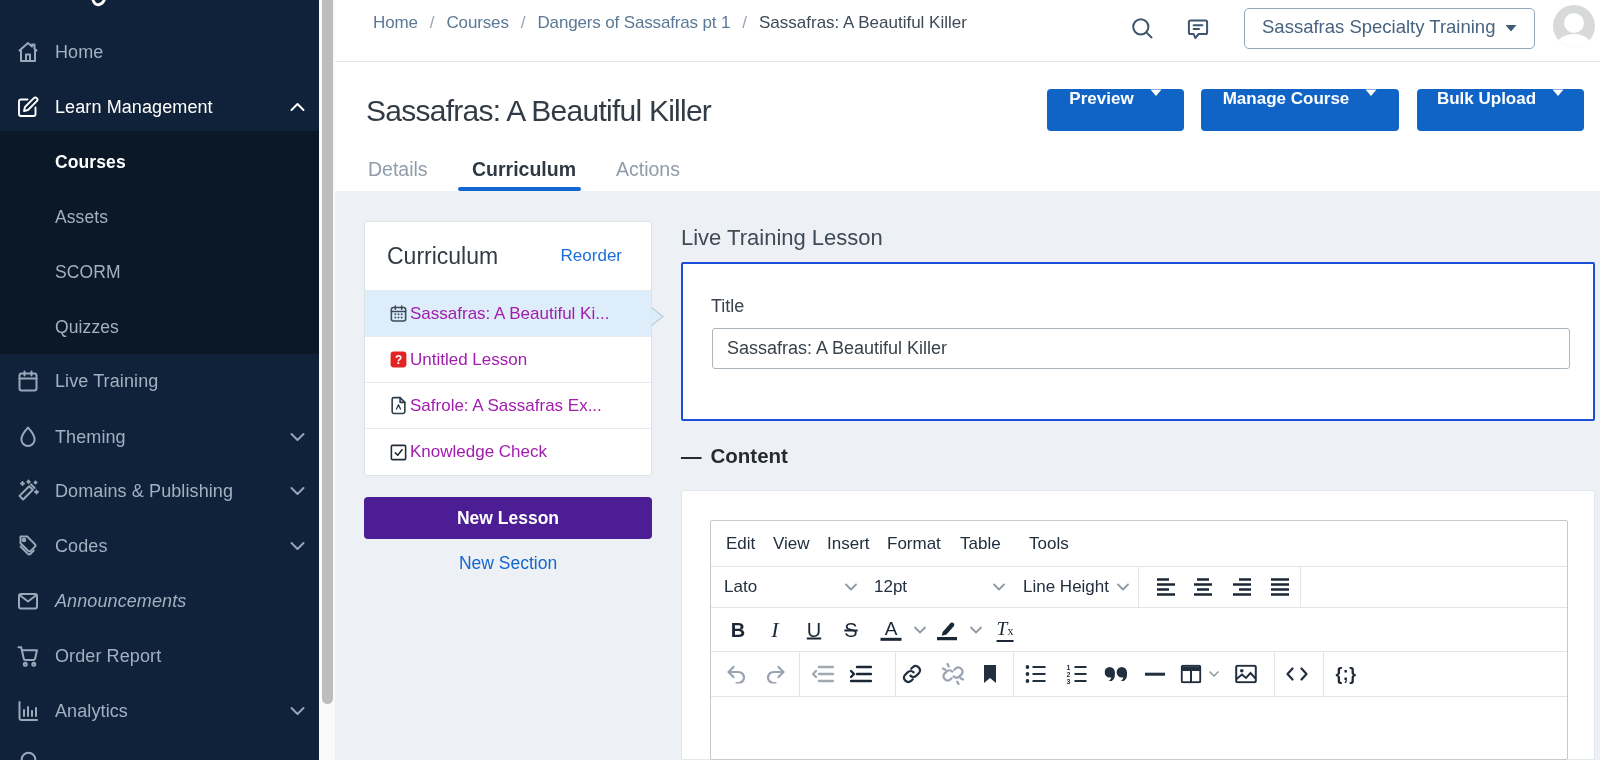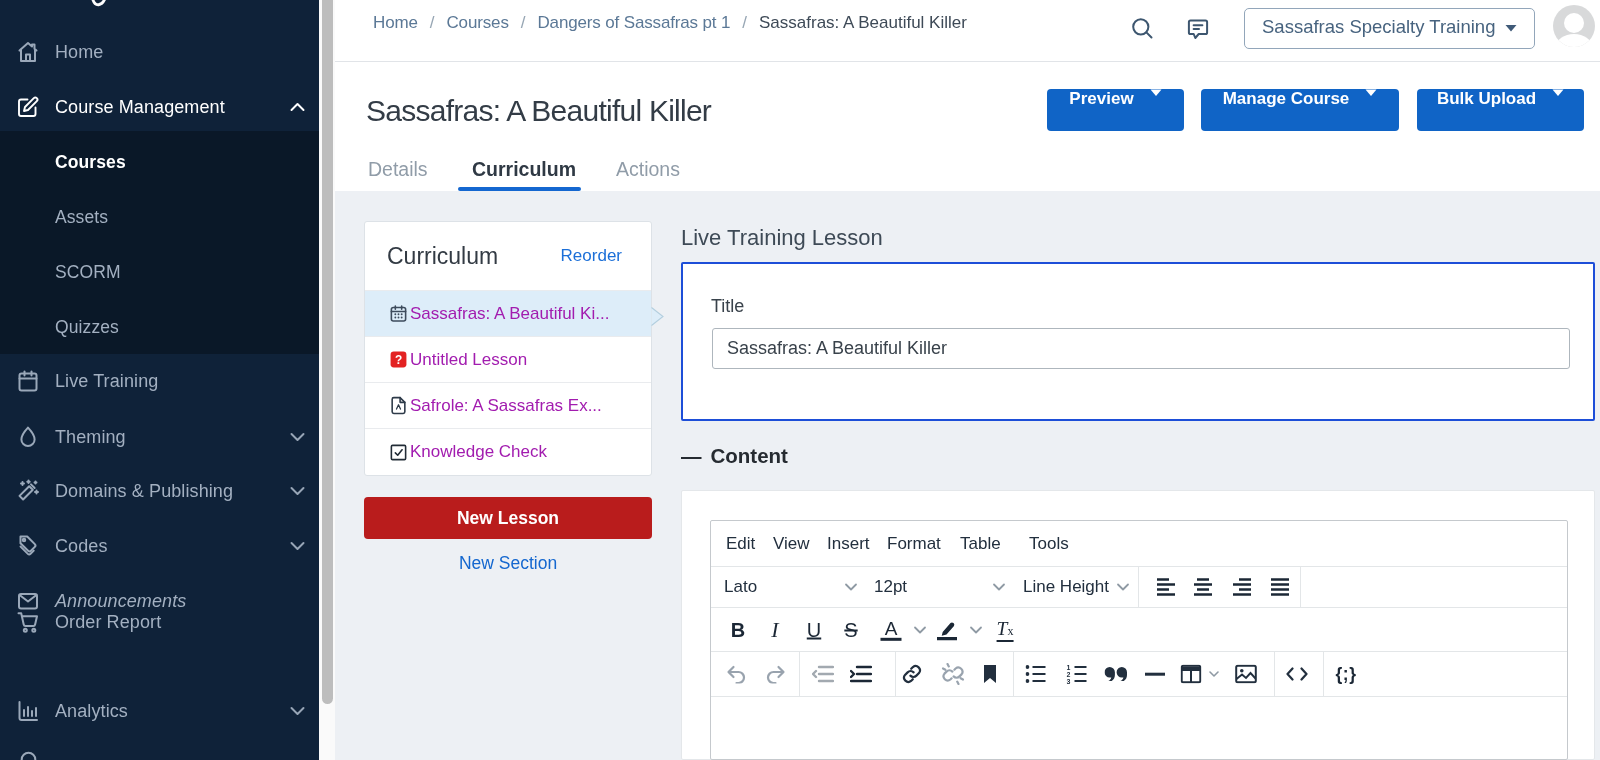--- a/index.html
+++ b/index.html
@@ -43,21 +43,21 @@
 
 #ccard { position:absolute; left:364px; top:221px; width:288px; background:#fff; border:1px solid #dde2e7; border-radius:3px; }
 #ccard .chead { height:69px; display:flex; align-items:center; justify-content:space-between; padding:0 29px 0 22px; border-bottom:1px solid #e9ebee; }
 #ccard .chead .t { font-size:23px; color:#333b44; }
 #ccard .chead .r { font-size:17px; color:#1b6fd8; }
 .crow { position:relative; height:46px; display:flex; align-items:center; padding:0 2px 0 24px; border-bottom:1px solid #e9ebee; }
 .crow:last-child { border-bottom:none;text-align:right; }
 .crow.sel { background:#ddedf9; }
 .crow .txt { margin-left:2px; font-size:17px; color:#a21caf; white-space:nowrap; overflow:hidden; }
 #notch { position:absolute; left:651px; top:307px; }
-#newlesson { position:absolute; left:364px; top:497px; width:288px; height:42px; background:#b91c1c; color:#fff;
+#newlesson { position:absolute; left:364px; top:497px; width:288px; height:42px; background:#4c1d95; color:#fff;
   font-size:17.5px; font-weight:700; border-radius:4px; display:flex; align-items:center; justify-content:center; }
 #newsection { position:absolute; left:364px; top:553px; width:288px; text-align:center; font-size:17.5px; color:#1467cf; }
 
 
 #ltl { position:absolute; left:681px; top:225px; font-size:22px; color:#3e4a56; }
 #card1 { position:absolute; left:681px; top:262px; width:914px; height:159px; background:#fff; border:2px solid #1d4ed8; border-radius:2px; }
 #tlabel { position:absolute; left:28px; top:32px; font-size:18px; color:#39424b; }
 #tinput { position:absolute; left:29px; top:64px; width:858px; height:41px; border:1px solid #aeb6bd; border-radius:3px;
   font-size:18px; color:#39424b; display:flex; align-items:center; padding-left:14px; background:#fff; }
 #content-h { position:absolute; left:681px; top:444px; font-size:20.5px; color:#262b31; font-weight:700; }
@@ -136,21 +136,21 @@
         <path d="M5 9.8 V21 h14 V9.8"></path>
         <path d="M10 21 v-6.5 h4 V21"></path>
       </svg>
   <span class="lbl">Home</span>
 </div>
 <div class="srow" style="top:85px;">
   <svg class="ic" width="24" height="24" viewBox="0 0 24 24" fill="none" stroke="#fff" stroke-width="1.9" stroke-linecap="round" stroke-linejoin="round">
         <path d="M11.5 4.5H5a2 2 0 0 0-2 2V19a2 2 0 0 0 2 2h12.5a2 2 0 0 0 2-2v-6.5"></path>
         <path d="M17.8 3.2a2.1 2.1 0 0 1 3 3L12 15l-4 1 1-4 8.8-8.8z"></path>
       </svg>
-  <span class="lbl on">Course Management</span>
+  <span class="lbl on">Learn Management</span>
   <svg class="chev" width="15" height="9" viewBox="0 0 15 9" fill="none" stroke="#fff" stroke-width="2" stroke-linecap="round" stroke-linejoin="round">
         <polyline points="1.5,7.5 7.5,1.5 13.5,7.5"></polyline>
       </svg>
 </div>
 <div class="srow" style="top:140px;">
       <span class="lbl sub on" style="font-weight:700;">Courses</span>
     </div>
 <div class="srow" style="top:195px;">
       <span class="lbl sub">Assets</span>
     </div>
@@ -203,21 +203,21 @@
         <polyline points="1.5,1.5 7.5,7.5 13.5,1.5"></polyline>
       </svg>
 </div>
 <div class="srow" style="top:579px;font-style:italic;">
   <svg class="ic" width="24" height="24" viewBox="0 0 24 24" fill="none" stroke="#9aa8b9" stroke-width="2" stroke-linecap="round" stroke-linejoin="round">
         <rect x="3" y="5" width="18" height="14.5" rx="2"></rect>
         <polyline points="3.6,6 12,12.5 20.4,6"></polyline>
       </svg>
   <span class="lbl">Announcements</span>
 </div>
-<div class="srow" style="top:600px;">
+<div class="srow" style="top:634px;">
   <svg class="ic" width="24" height="24" viewBox="0 0 24 24" fill="none" stroke="#9aa8b9" stroke-width="2" stroke-linecap="round" stroke-linejoin="round">
         <circle cx="9.3" cy="20.3" r="1.5"></circle>
         <circle cx="17.8" cy="20.3" r="1.5"></circle>
         <path d="M2.5 3.2 h2.7 l2.5 11.3 a1.8 1.8 0 0 0 1.8 1.4 h7.8 a1.8 1.8 0 0 0 1.8-1.4 l1.9 -8.3 H6.1"></path>
       </svg>
   <span class="lbl">Order Report</span>
 </div>
 <div class="srow" style="top:689px;">
   <svg class="ic" width="24" height="24" viewBox="0 0 24 24" fill="none" stroke="#9aa8b9" stroke-width="2" stroke-linecap="round" stroke-linejoin="round">
         <path d="M3.5 3 V19 a2 2 0 0 0 2 2 H21"></path>

